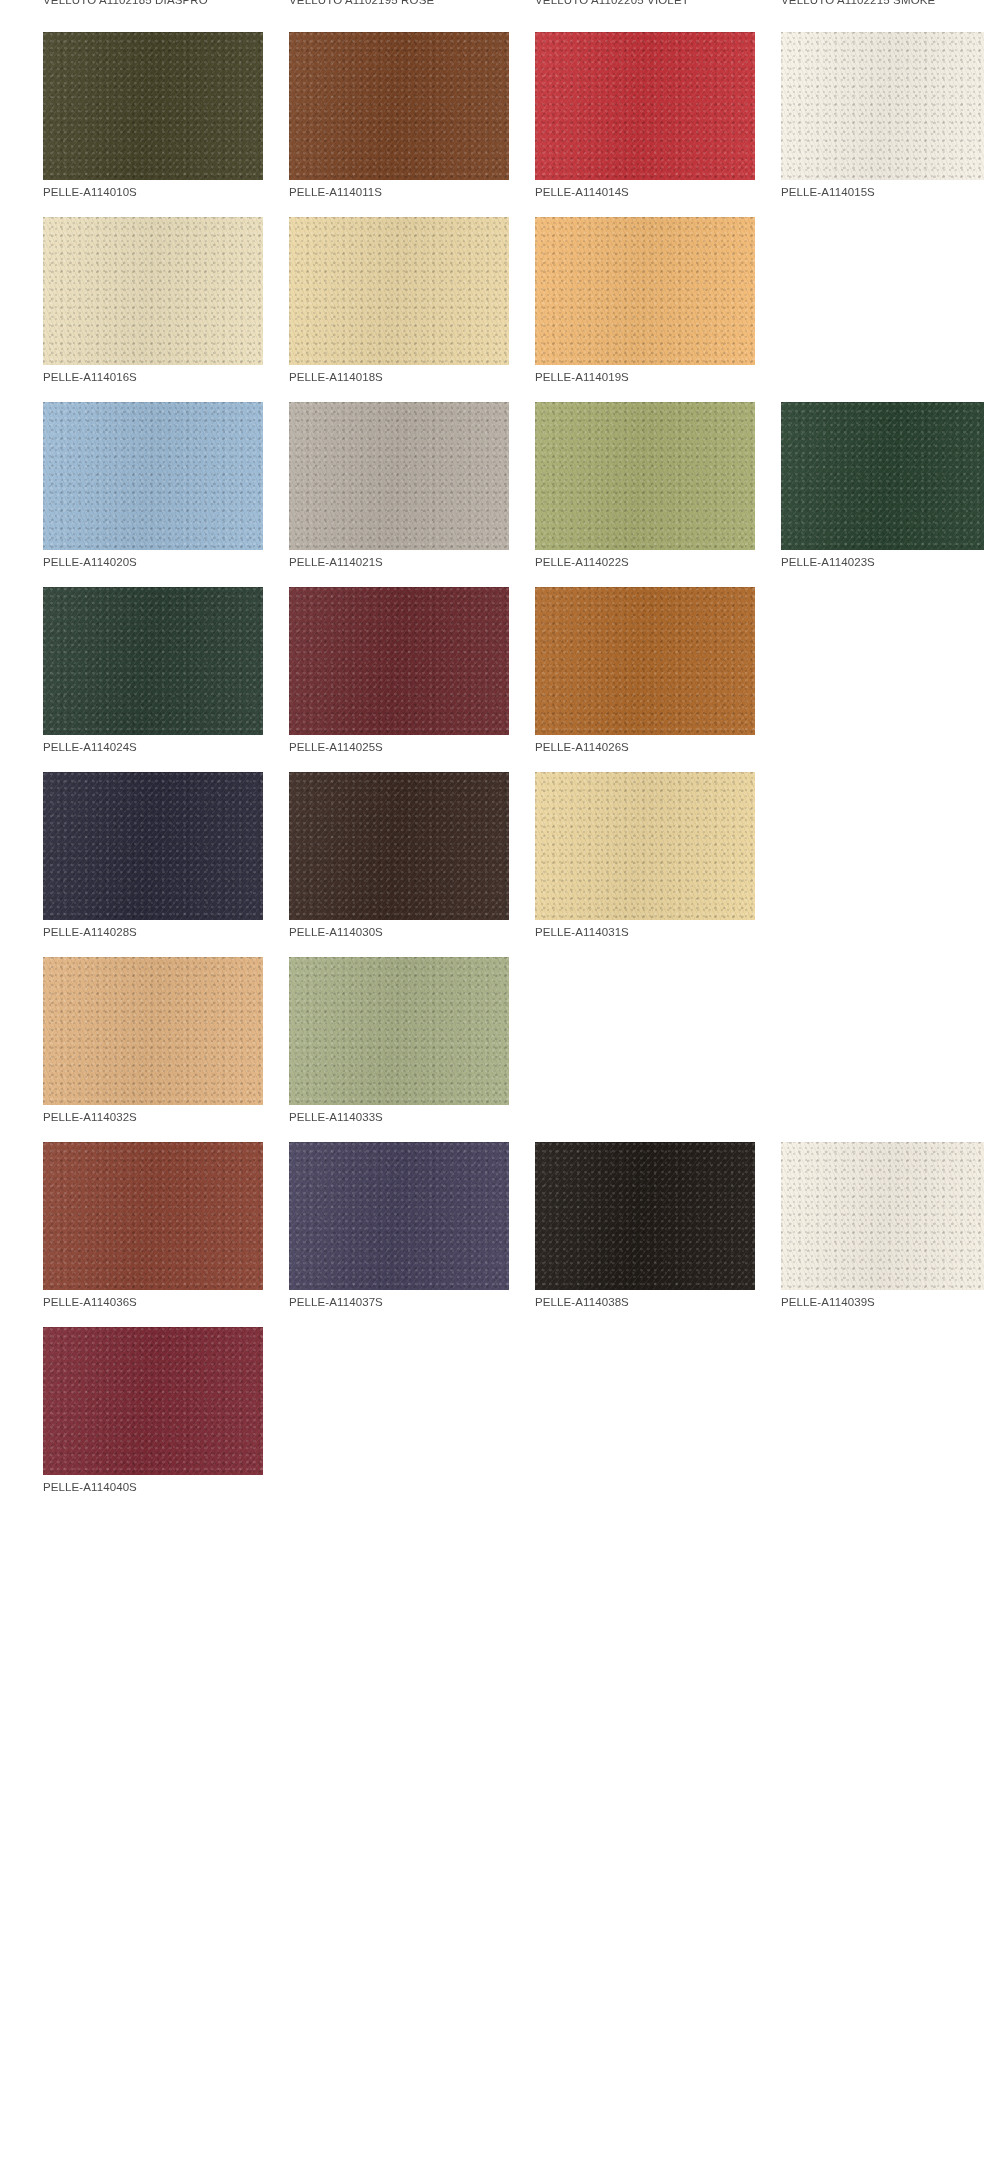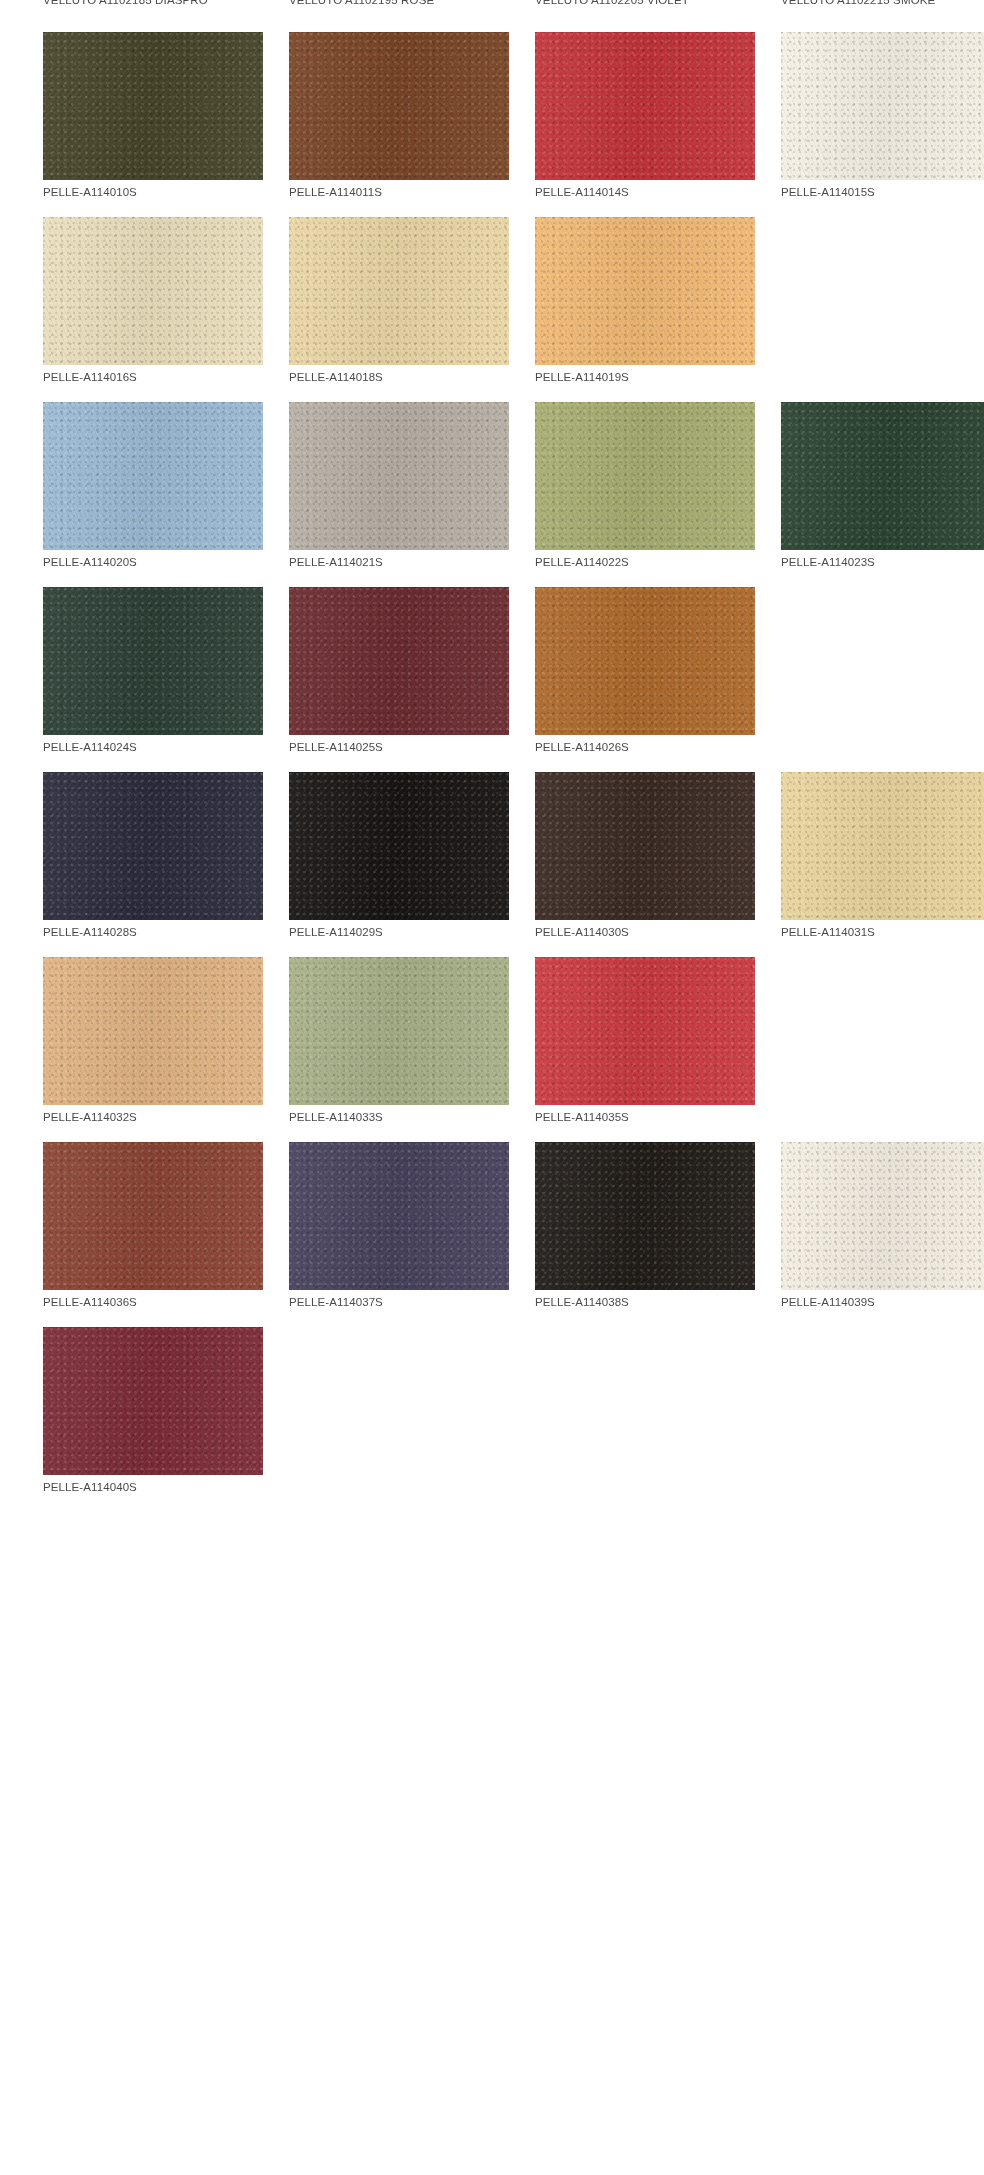--- a/index.html
+++ b/index.html
@@ -208,26 +208,20 @@
     </div>
     <div class="row">
       <div class="cell">
         <div class="swatch-wrap">
           <div class="swatch" style="background-color: rgb(43, 43, 60);"></div>
           <div class="swatch-label">PELLE-A114028S</div>
         </div>
       </div>
       <div class="cell">
         <div class="swatch-wrap">
-          <div class="swatch" style="background-color: rgb(23, 20, 18);"></div>
-          <div class="swatch-label">PELLE-A114029S</div>
-        </div>
-      </div>
-      <div class="cell">
-        <div class="swatch-wrap">
           <div class="swatch" style="background-color: rgb(60, 42, 35);"></div>
           <div class="swatch-label">PELLE-A114030S</div>
         </div>
       </div>
       <div class="cell">
         <div class="swatch-wrap">
           <div class="swatch" style="background-color: rgb(236, 214, 158);"></div>
           <div class="swatch-label">PELLE-A114031S</div>
         </div>
       </div>
@@ -238,26 +232,20 @@
           <div class="swatch" style="background-color: rgb(226, 180, 130);"></div>
           <div class="swatch-label">PELLE-A114032S</div>
         </div>
       </div>
       <div class="cell">
         <div class="swatch-wrap">
           <div class="swatch" style="background-color: rgb(169, 177, 136);"></div>
           <div class="swatch-label">PELLE-A114033S</div>
         </div>
       </div>
-      <div class="cell">
-        <div class="swatch-wrap">
-          <div class="swatch" style="background-color: rgb(205, 58, 65);"></div>
-          <div class="swatch-label">PELLE-A114035S</div>
-        </div>
-      </div>
     </div>
     <div class="row">
       <div class="cell">
         <div class="swatch-wrap">
           <div class="swatch" style="background-color: rgb(140, 68, 52);"></div>
           <div class="swatch-label">PELLE-A114036S</div>
         </div>
       </div>
       <div class="cell">
         <div class="swatch-wrap">

